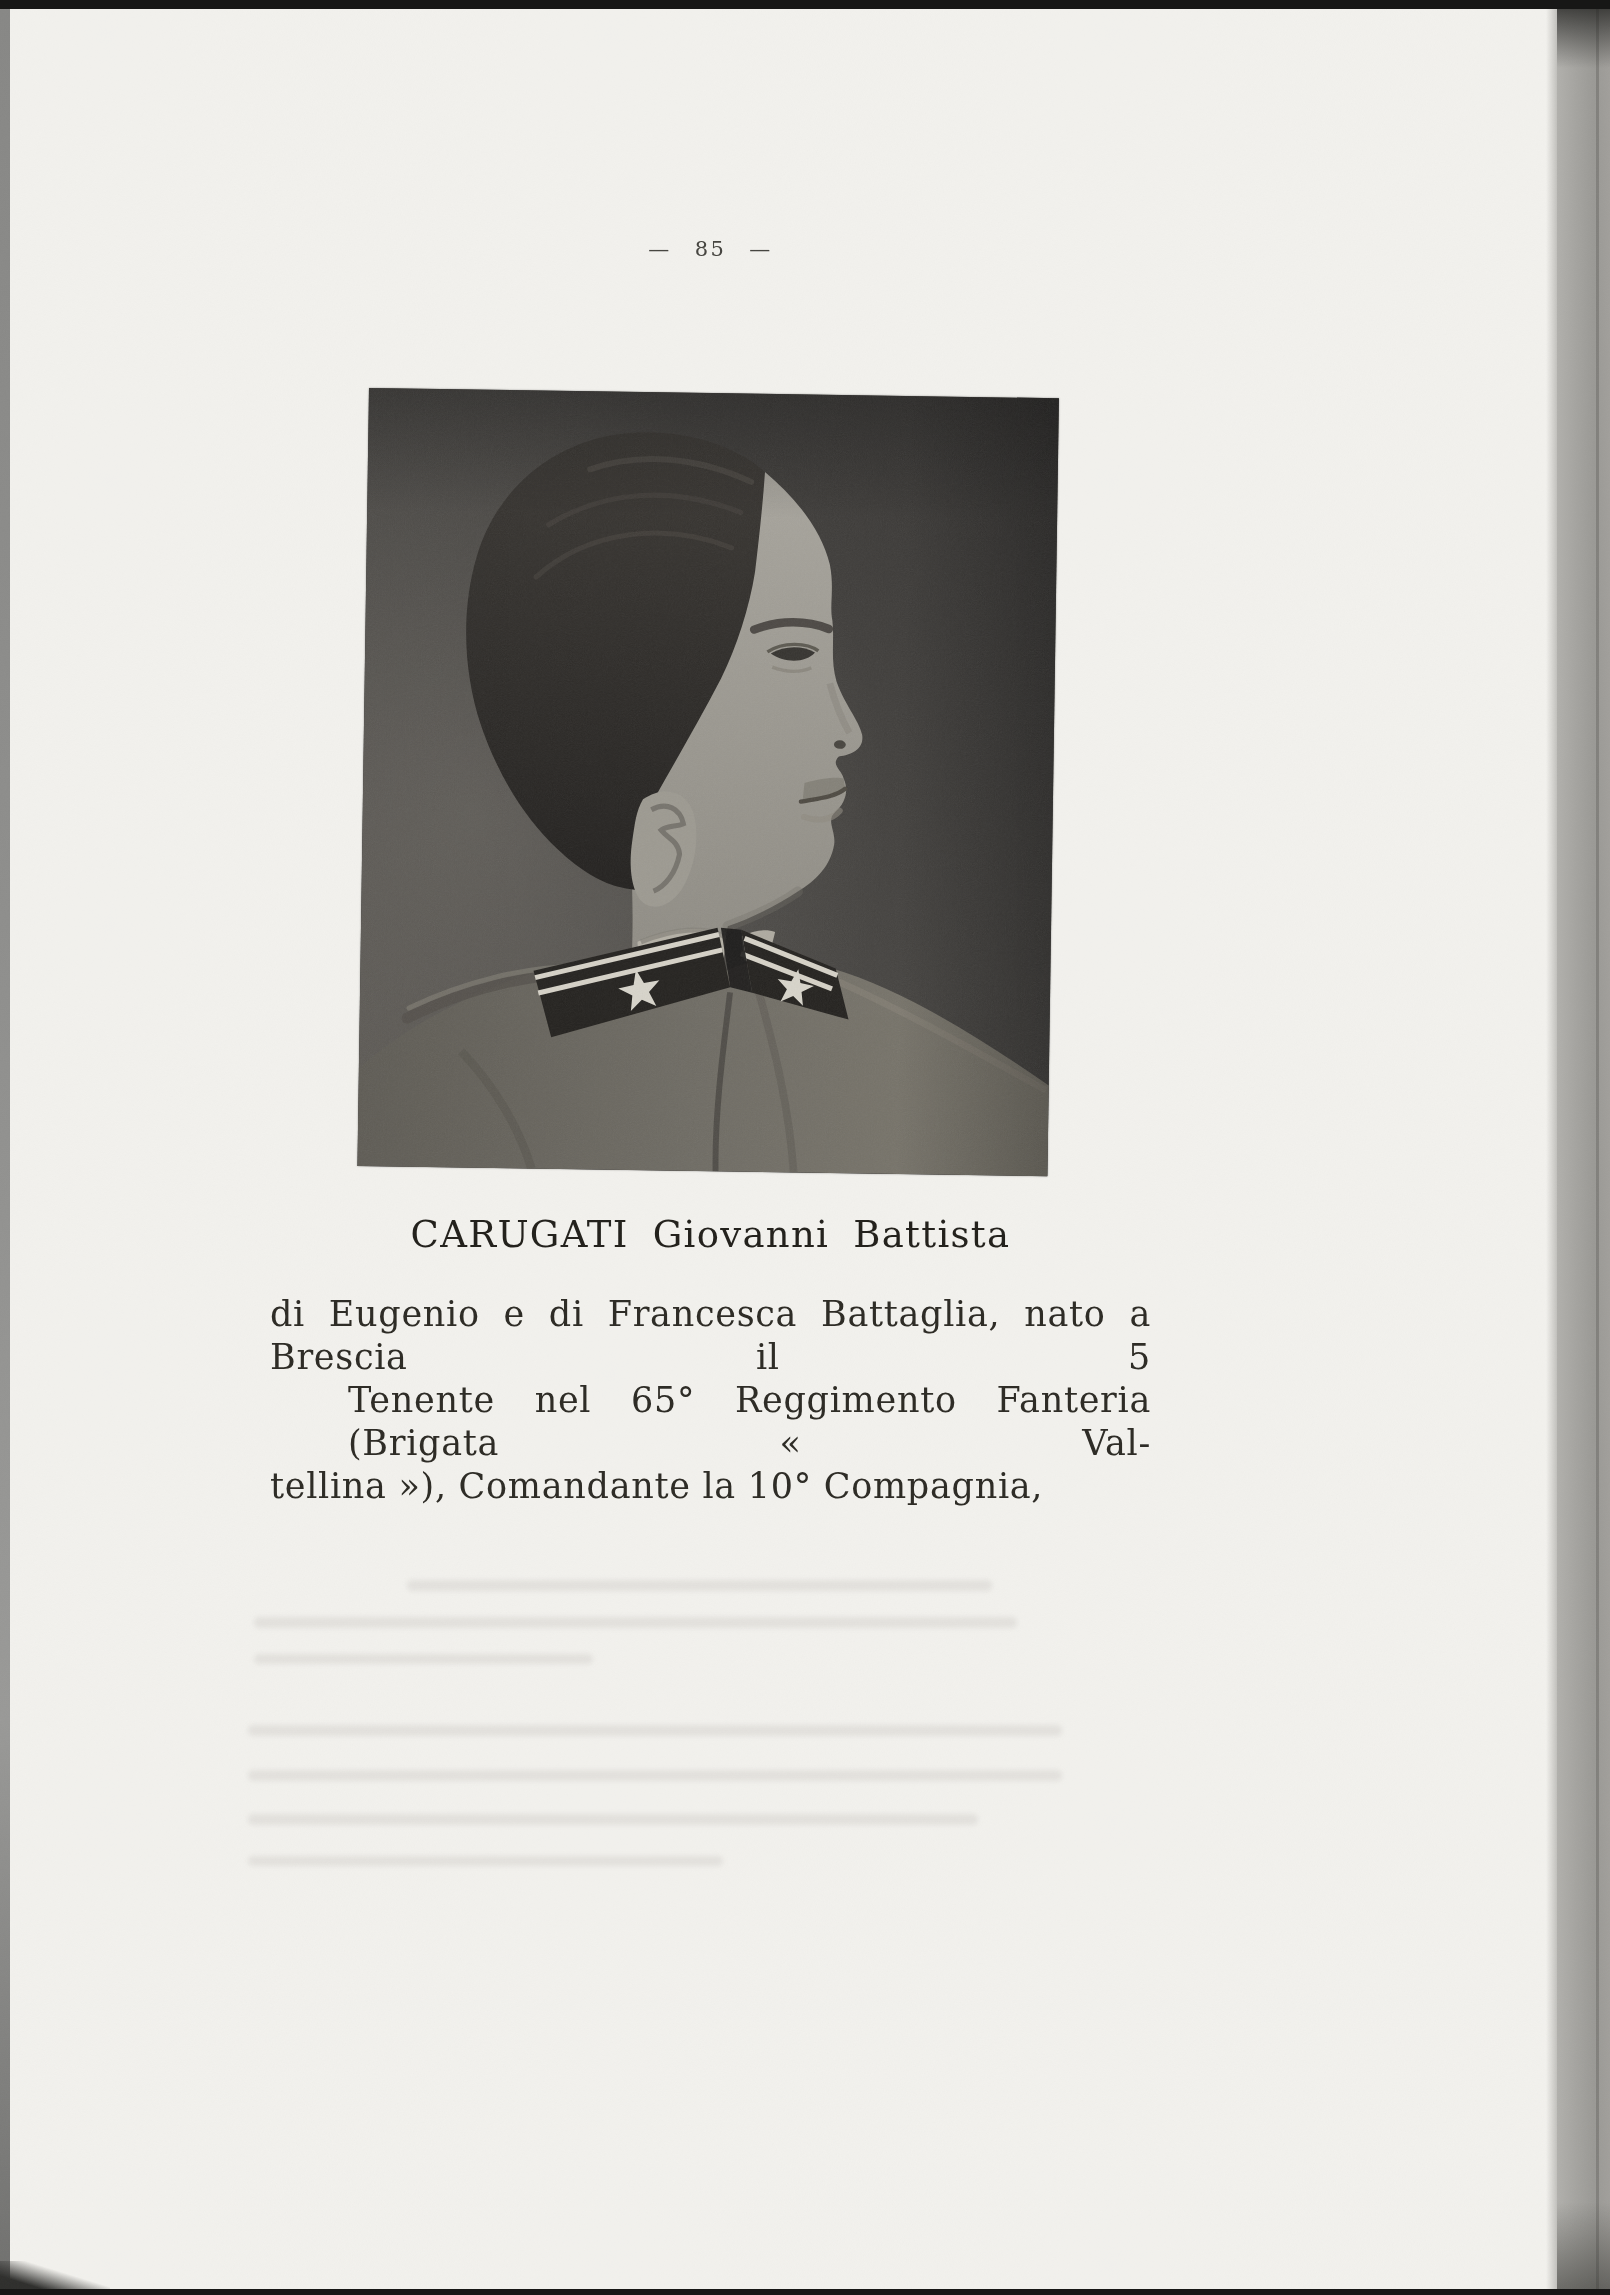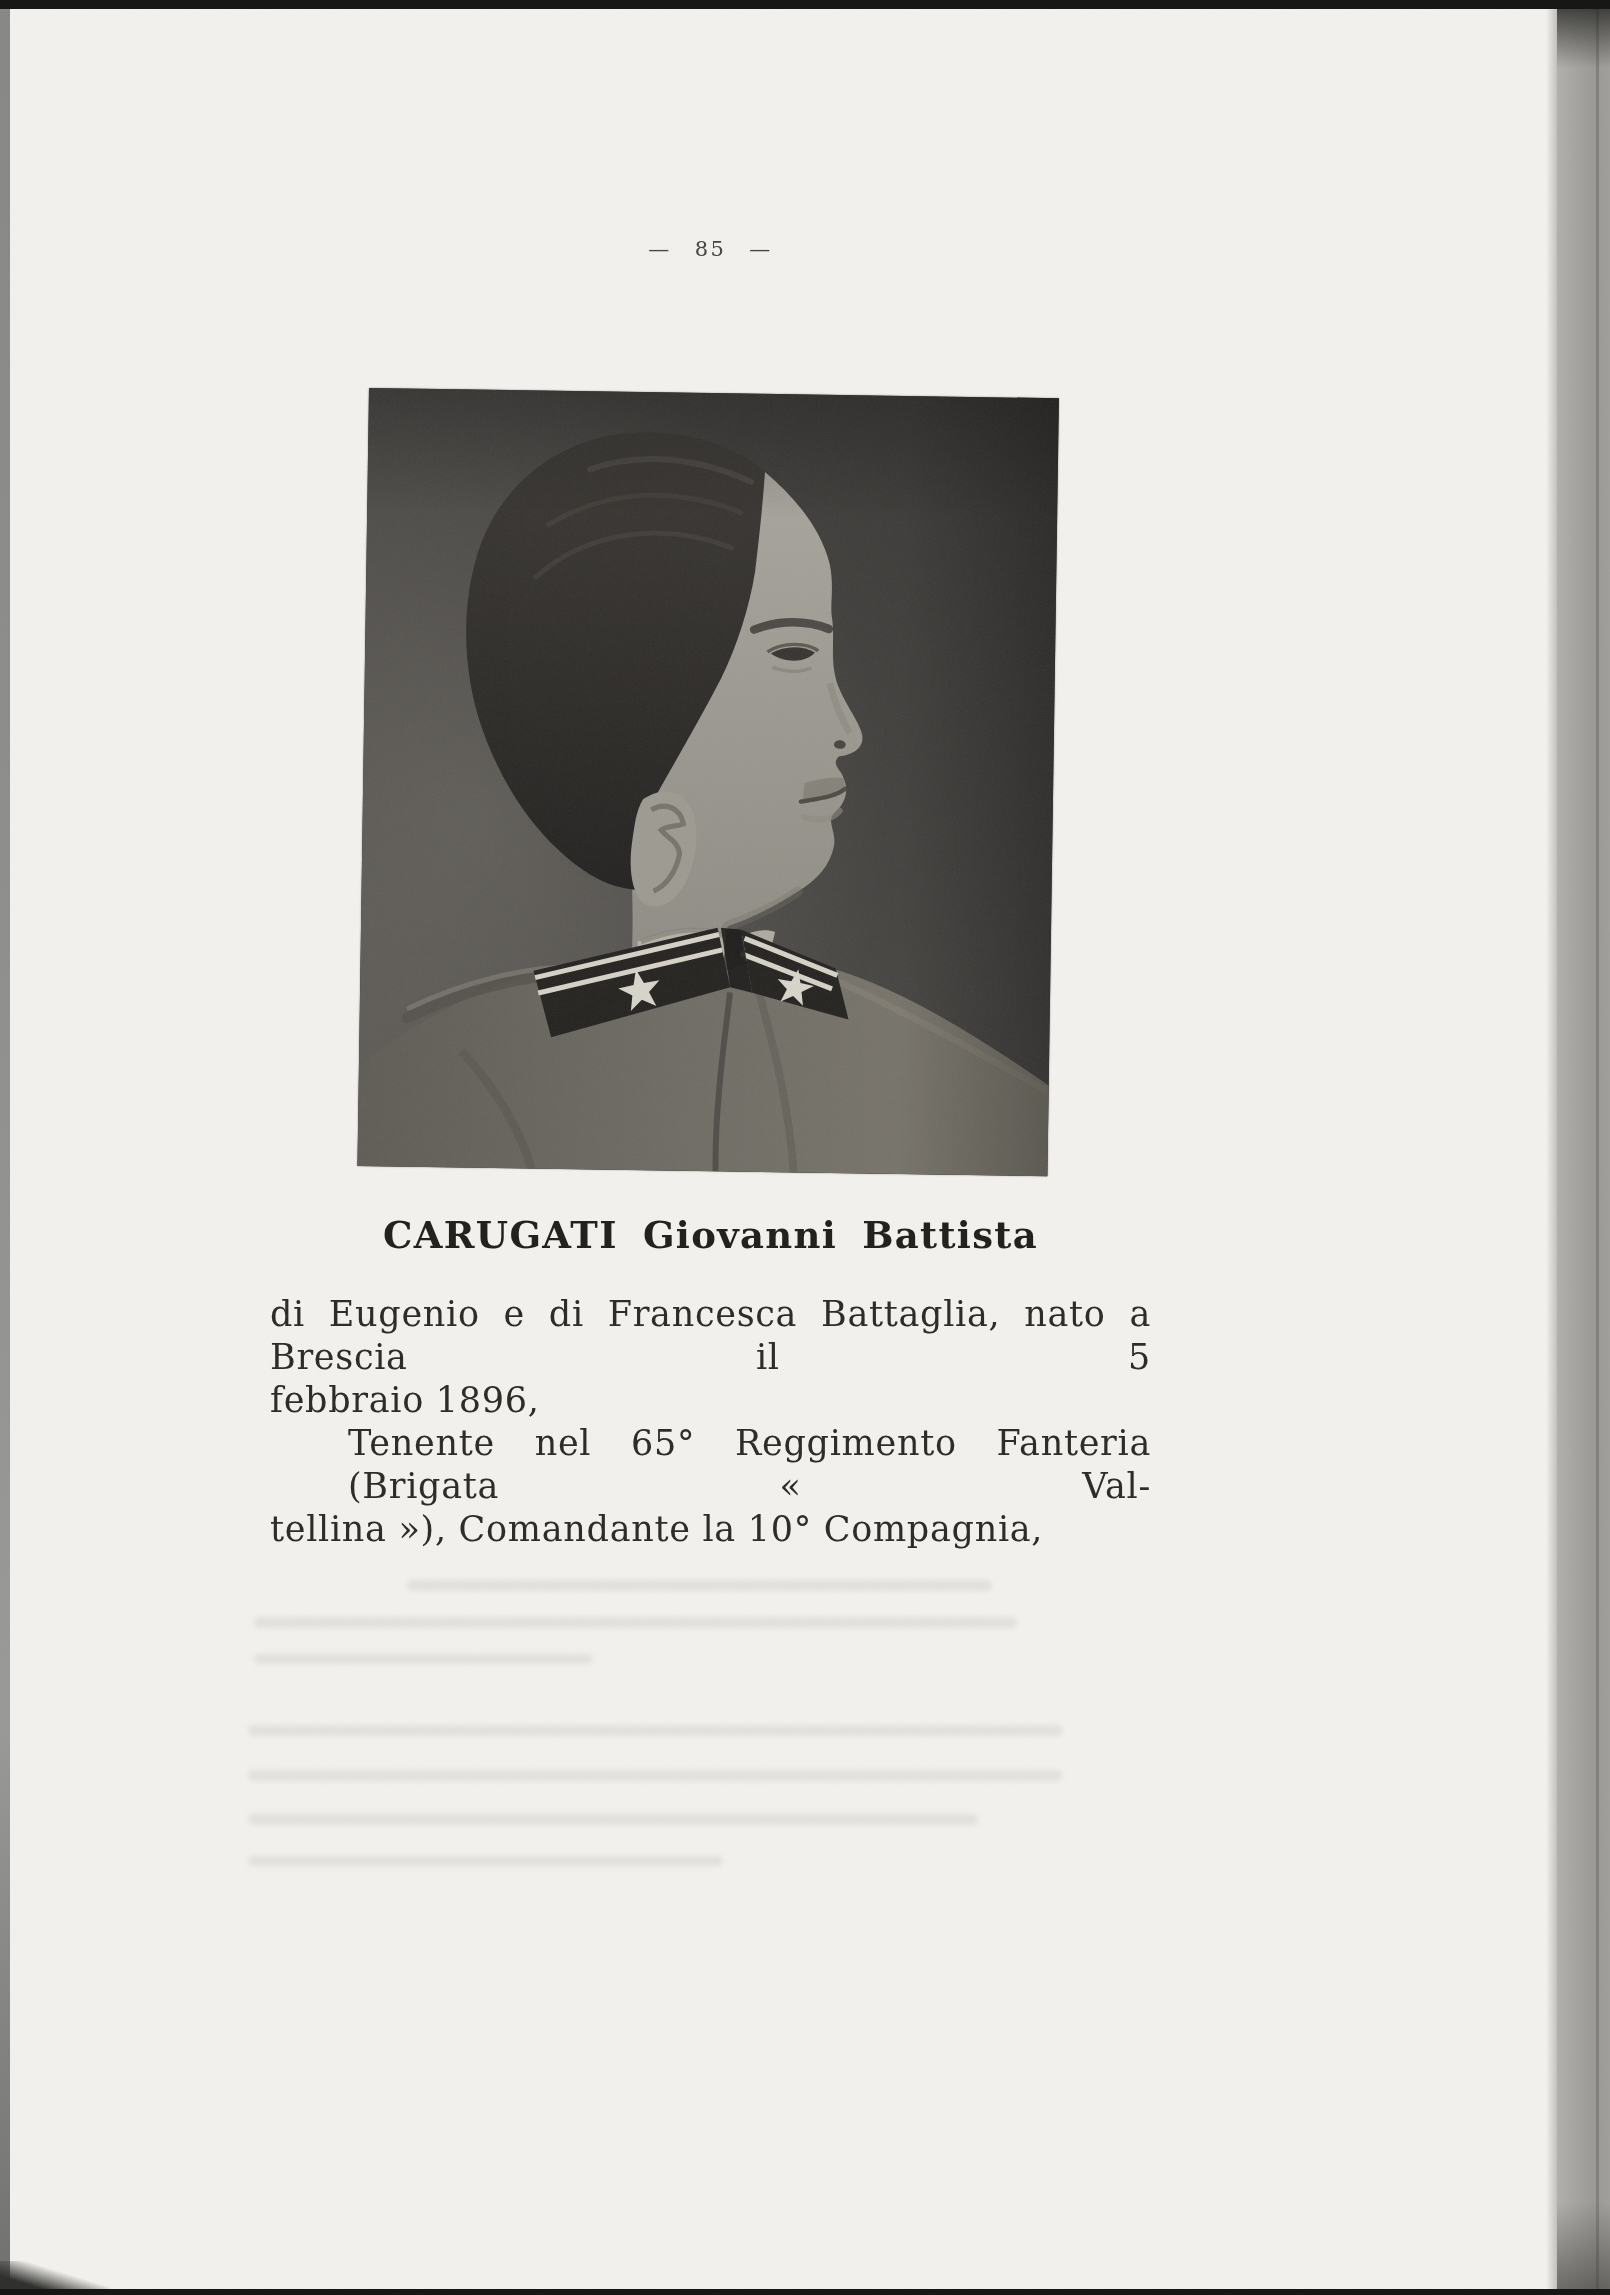--- a/index.html
+++ b/index.html
@@ -35,21 +35,21 @@
   }
   .photo{
     position:absolute;left:369px;top:388px;width:690px;height:778px;
     transform:rotate(0.85deg);transform-origin:0 0;
     background:var(--photo-bg,#3b3936);
     box-shadow:0 0 1.7px rgba(40,40,38,.6);
   }
   .photo svg{display:block;width:100%;height:100%;}
   .heading{
     position:absolute;left:270px;top:1213px;width:881px;text-align:center;
-    font-size:37px;line-height:44px;font-weight:bold;color:var(--ink-dark,#211f1a);
+    font-size:37px;line-height:44px;font-weight:normal;color:var(--ink-dark,#211f1a);
     letter-spacing:1.3px;word-spacing:11px;
   }
   .bio{
     position:absolute;left:270px;top:1293px;width:881px;
     font-size:35px;line-height:43px;color:var(--ink,#2c2a24);letter-spacing:0.7px;
   }
   .line{white-space:nowrap;}
   .just{white-space:normal;text-align:justify;text-align-last:justify;}
   .indent{padding-left:78px;}
   
@@ -172,21 +172,20 @@
       <rect width="813" height="917" fill="url(#vigTop)"></rect>
       <rect width="813" height="917" fill="url(#vigRight)"></rect>
       <rect width="813" height="917" filter="url(#grainF)" opacity="0.09"></rect>
     </svg>
   </figure>
 
   <h1 class="heading" style="margin:0">CARUGATI Giovanni Battista</h1>
 
   <div class="bio">
     <div class="line just">di Eugenio e di Francesca Battaglia, nato a Brescia il 5</div>
-    <div class="line">febbraio 1896,</div>
     <div class="line just indent">Tenente nel 65° Reggimento Fanteria (Brigata « Val-</div>
     <div class="line">tellina »), Comandante la 10° Compagnia,</div>
   </div>
 
   <div class="ghost g1"></div>
   <div class="ghost g2"></div>
   <div class="ghost g3"></div>
   <div class="ghost g4"></div>
   <div class="ghost g5"></div>
   <div class="ghost g6"></div>

